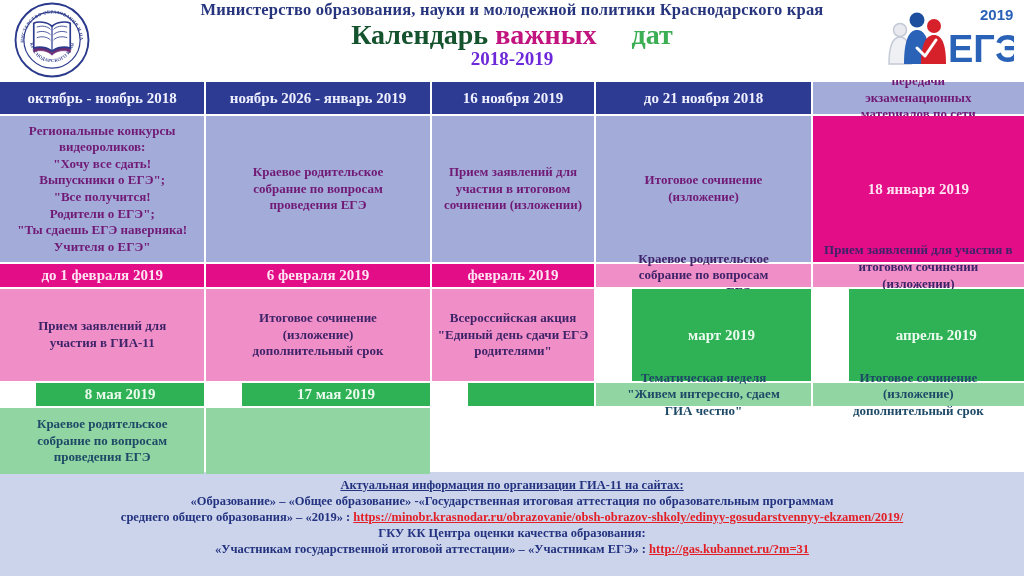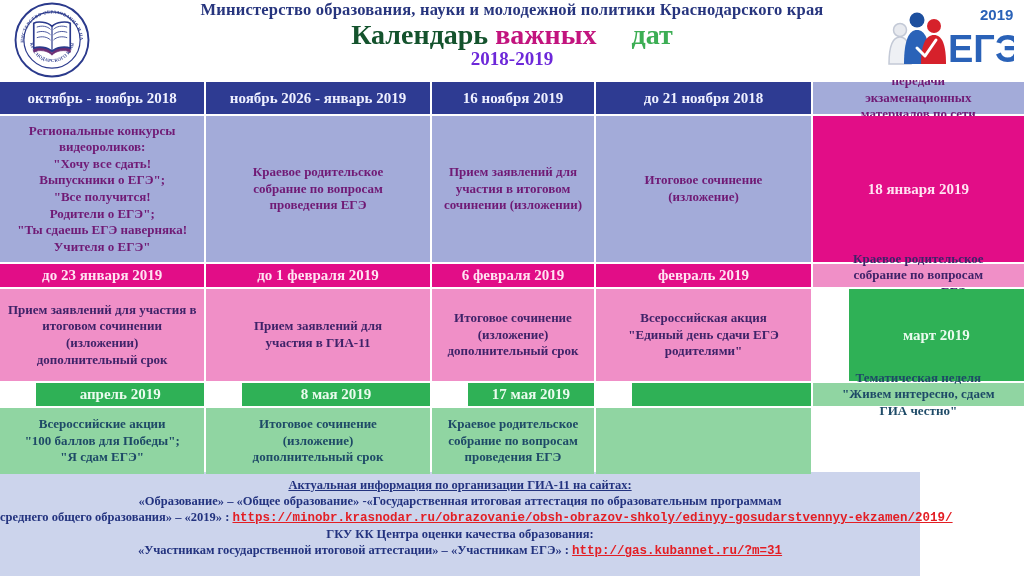--- a/index.html
+++ b/index.html
@@ -31,24 +31,24 @@
   .date-cell { font-weight:bold; font-size:15px; }
   .date-blue    { background:#2e3b92; color:#eef0ff; }
   .date-magenta { background:#e20d87; color:#ffe3f2; }
   .date-green   { background:#2fb156; color:#eafbee;margin-left:36px; }
   .event-cell { font-weight:bold; font-size:13px; line-height:1.28; white-space:pre-line; }
   .row-lavender { background:#a3abd9; color:#701a75; }
   .row-pink     { background:#f08fc7; color:#3f2369; }
   .row-lgreen   { background:#90d5a2; color:#1e4a67; }
 
   
-  .footer { width:920px; height:104px; background:#ccd4ec; padding-top:5px; text-align:center; }
+  .footer { width:1024px; height:104px; background:#ccd4ec; padding-top:5px; text-align:center; }
   .footer-line { font-size:12.5px; font-weight:bold; color:#23337f; line-height:1.28; white-space:nowrap; }
   .footer-line.u { text-decoration:underline; }
-  .footer-link { color:#e31e24; text-decoration:underline; cursor:pointer;font-family:Liberation Mono, monospace; }
+  .footer-link { color:#e31e24; text-decoration:underline; cursor:pointer; }
 </style>
 </head>
 <body>
 
 <div class="top-header">
 
   <div class="emblem-wrap">
     <svg viewBox="0 0 100 100">
       <defs>
         <path id="arcTop" d="M 13,52 A 37,37 0 1 1 87,52" fill="none"></path>
@@ -126,21 +126,20 @@
   <div class="cell event-cell row-lavender">Краевое родительское
 собрание по вопросам
 проведения ЕГЭ</div>
   <div class="cell event-cell row-lavender">Прием заявлений для
 участия в итоговом
 сочинении (изложении)</div>
   <div class="cell event-cell row-lavender">Итоговое сочинение
 (изложение)</div>
 
   <div class="cell date-cell date-magenta">18 января 2019</div>
-  <div class="cell date-cell date-magenta">до 23 января 2019</div>
   <div class="cell date-cell date-magenta">до 1 февраля 2019</div>
   <div class="cell date-cell date-magenta">6 февраля 2019</div>
   <div class="cell date-cell date-magenta">февраль 2019</div>
 
   <div class="cell event-cell row-pink">Краевое родительское
 собрание по вопросам
 проведения ЕГЭ</div>
   <div class="cell event-cell row-pink">Прием заявлений для участия в
 итоговом сочинении
 (изложении)
@@ -156,23 +155,20 @@
 
   <div class="cell date-cell date-green">март 2019</div>
   <div class="cell date-cell date-green">апрель 2019</div>
   <div class="cell date-cell date-green">8 мая 2019</div>
   <div class="cell date-cell date-green">17 мая 2019</div>
   <div class="cell date-cell date-green"></div>
 
   <div class="cell event-cell row-lgreen">Тематическая неделя
 "Живем интересно, сдаем
 ГИА честно"</div>
-  <div class="cell event-cell row-lgreen">Всероссийские акции
-"100 баллов для Победы";
-"Я сдам ЕГЭ"</div>
   <div class="cell event-cell row-lgreen">Итоговое сочинение
 (изложение)
 дополнительный срок</div>
   <div class="cell event-cell row-lgreen">Краевое родительское
 собрание по вопросам
 проведения ЕГЭ</div>
   <div class="cell event-cell row-lgreen"></div>
 </div>
 
 <div class="footer">

